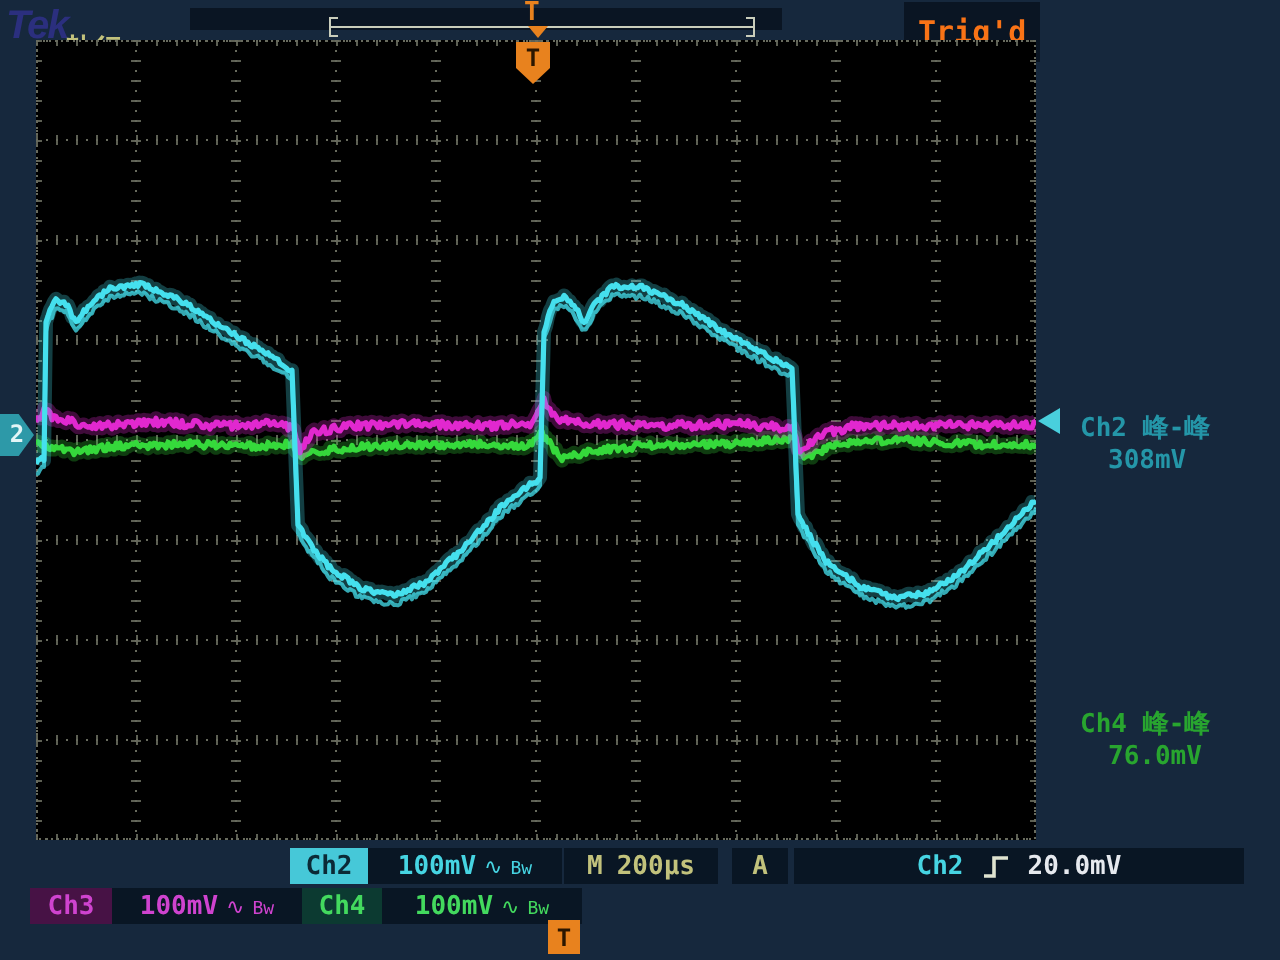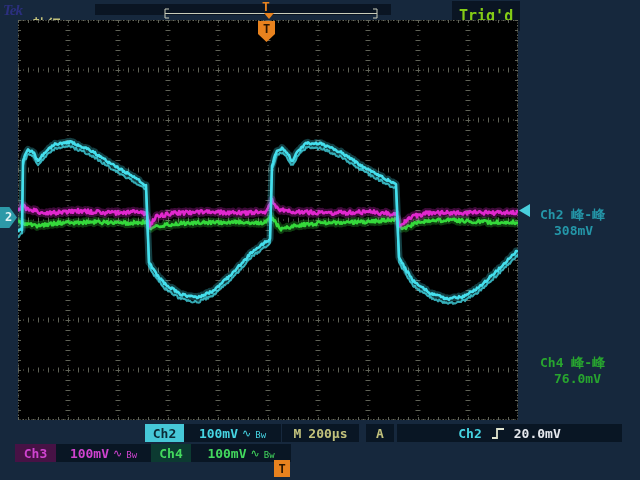--- a/index.html
+++ b/index.html
@@ -1,28 +1,28 @@
 <!DOCTYPE html>
 <html><head>
 <meta charset="utf-8">
 <style>
   html,body{margin:0;padding:0;background:#0b141f;}
   .screen{position:relative;width:640px;height:480px;background:#16283d;
           font-family:"DejaVu Sans Mono","Liberation Mono",monospace;overflow:hidden;}
   .abs{position:absolute;}
   
-  .tek{left:3px;top:2px;font-family:Liberation Serif, serif;
-       font-style:italic;font-weight:bold;font-size:15px;color:#2b2f7e;letter-spacing:-1px;}
+  .tek{left:3px;top:2px;font-family:Liberation Sans, sans-serif;
+       font-style:italic;font-weight:bold;font-size:20px;color:#2b2f7e;letter-spacing:-1px;}
   .run{left:33px;top:16px;font-size:14px;font-weight:bold;color:#c2c27c;}
   .recordbar{left:95px;top:4px;width:296px;height:11px;background:#0a1523;}
   .smalltrig{left:262px;top:-1px;color:#e8821e;font-weight:bold;font-size:13px;}
   .smalltri{left:264px;top:13px;width:10px;height:6px;background:#e8821e;
             clip-path:polygon(0 0,100% 0,50% 100%);}
   .trigd{left:452px;top:1px;height:30px;background:#0a1523;padding:0 7px;
-         font-size:15px;font-weight:bold;color:#84cc16;display:flex;align-items:center;}
+         font-size:15px;font-weight:bold;color:#f97316;display:flex;align-items:center;}
   
   .graticule{left:18px;top:20px;width:500px;height:400px;background:#000;}
   
   .trigtop{left:258px;top:21px;width:17px;height:21px;background:#e8821e;
            clip-path:polygon(0 0,100% 0,100% 62%,50% 100%,0 62%);
            color:#2b1600;font-weight:bold;font-size:12px;text-align:center;line-height:17px;}
   .ch2mark{left:0px;top:207px;width:17px;height:21px;background:#2d99a8;
            clip-path:polygon(0 0,55% 0,100% 50%,55% 100%,0 100%);
            color:#e2f5f7;font-weight:bold;font-size:12px;text-align:center;line-height:21px;}
   .trigarrow{left:519px;top:204px;width:11px;height:13px;background:#49cfdd;

